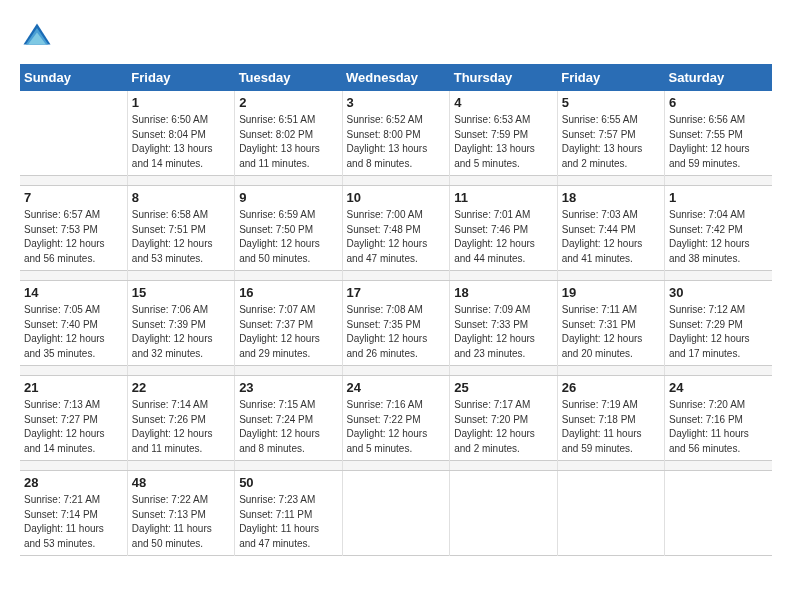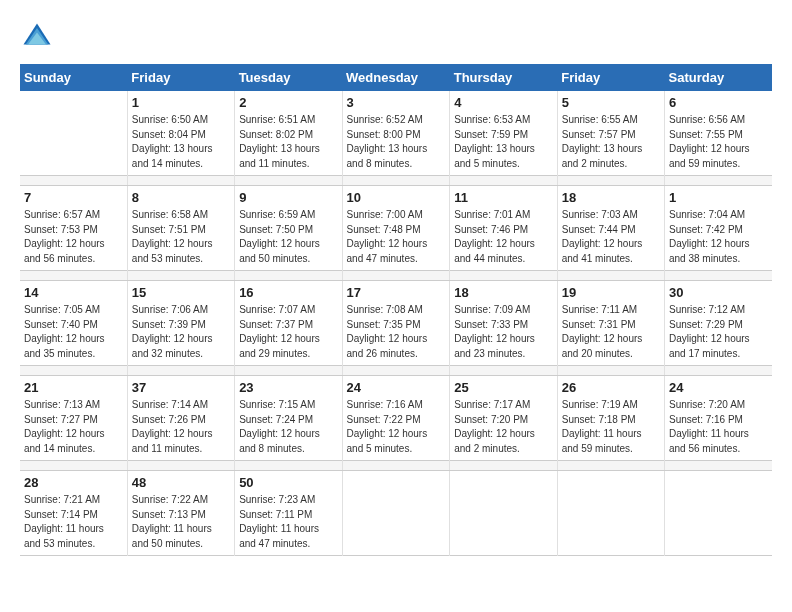--- a/index.html
+++ b/index.html
@@ -239,21 +239,21 @@
         <td></td>
         <td></td>
         <td></td>
       </tr>
       <tr class="week-row">
         <td>
           <div class="day-number">21</div>
           <div class="day-info">Sunrise: 7:13 AM<br>Sunset: 7:27 PM<br>Daylight: 12 hours<br>and 14 minutes.</div>
         </td>
         <td>
-          <div class="day-number">37</div>
+          <div class="day-number">22</div>
           <div class="day-info">Sunrise: 7:14 AM<br>Sunset: 7:26 PM<br>Daylight: 12 hours<br>and 11 minutes.</div>
         </td>
         <td>
           <div class="day-number">23</div>
           <div class="day-info">Sunrise: 7:15 AM<br>Sunset: 7:24 PM<br>Daylight: 12 hours<br>and 8 minutes.</div>
         </td>
         <td>
           <div class="day-number">24</div>
           <div class="day-info">Sunrise: 7:16 AM<br>Sunset: 7:22 PM<br>Daylight: 12 hours<br>and 5 minutes.</div>
         </td>

